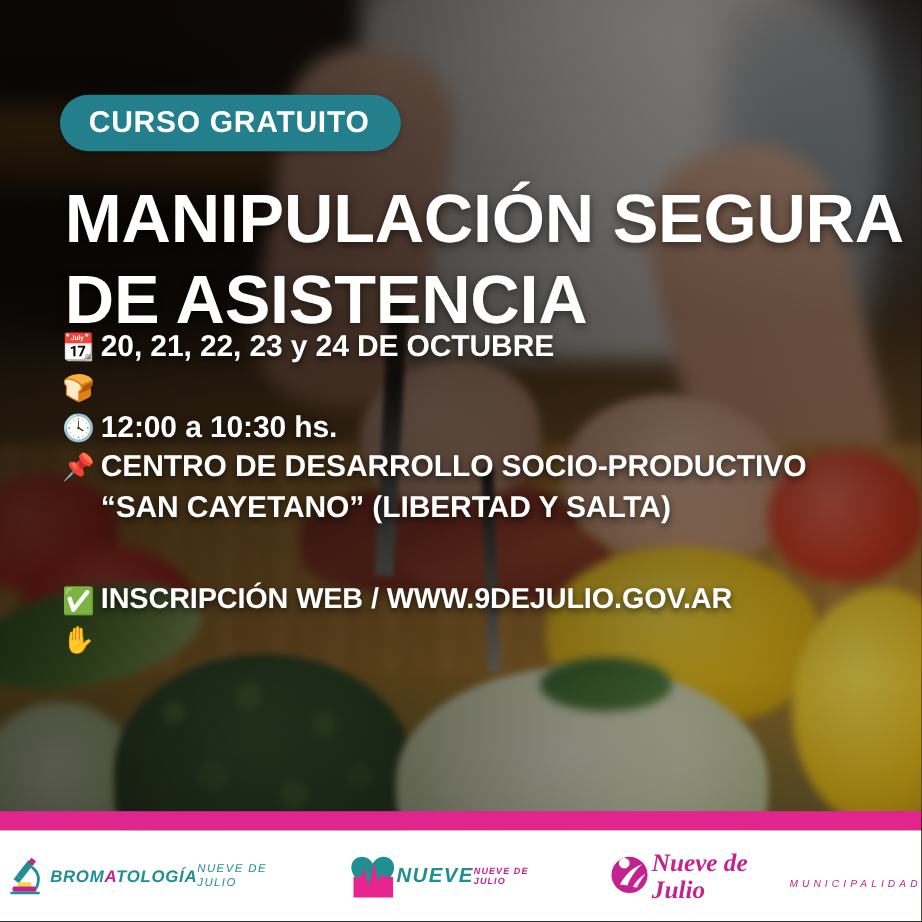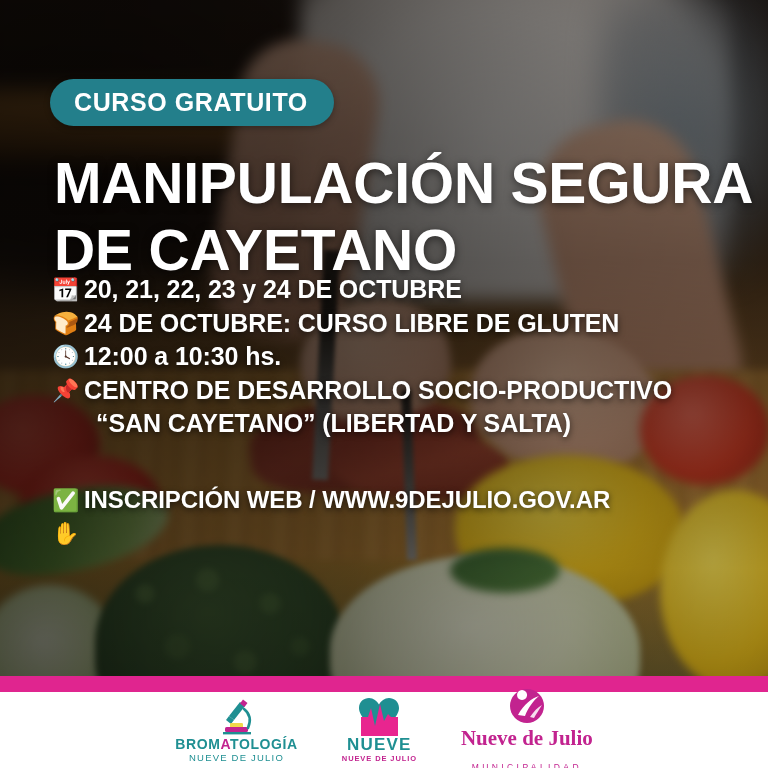--- a/index.html
+++ b/index.html
@@ -336,21 +336,21 @@
   }
   .d-ico {
     width: 32px;
     flex: 0 0 32px;
     font-size: 22px;
     line-height: 1.5;
     text-shadow: none;
   }
   .d-ico.blank { }
   .d-txt { }
-  .d-row.indent .d-txt { margin-left: 12px; }
+  .d-row.indent .d-txt { margin-left: 0; }
 
   .details2 {
     position: absolute;
     left: 52px;
     top: 484px;
     width: 700px;
   }
   .details2 .d-row { font-size: 24px; }
 
   
@@ -369,23 +369,24 @@
     width: 768px;
     height: 76px;
     background: #ffffff;
     display: flex;
     align-items: center;
     justify-content: center;
     gap: 44px;
   }
   .logo {
     display: flex;
-    flex-direction: column;
+    flex-direction: row;
     align-items: center;
     justify-content: flex-end;
+    font-style: italic;
   }
   .logo-mark { display: block; }
   .logo-t1 {
     font-weight: bold;
     letter-spacing: .6px;
     line-height: 1.05;
   }
   .logo-t2 {
     line-height: 1.1;
   }
@@ -435,33 +436,32 @@
   </div>
 
   <div class="content">
 
     <div class="badge">
       <span>CURSO GRATUITO</span>
     </div>
 
     <div class="title">
       <span class="title-line">MANIPULACIÓN SEGURA</span>
-      <span class="title-line">DE CAYETANO</span>
+      <span class="title-line">DE ASISTENCIA</span>
     </div>
 
     <div class="details">
 
       <div class="d-row">
         <span class="d-ico">📆</span>
         <span class="d-txt">20, 21, 22, 23 y 24 DE OCTUBRE</span>
       </div>
 
       <div class="d-row">
         <span class="d-ico">🍞</span>
-        <span class="d-txt">24 DE OCTUBRE: CURSO LIBRE DE GLUTEN</span>
       </div>
 
       <div class="d-row">
         <span class="d-ico">🕓</span>
         <span class="d-txt">12:00 a 10:30 hs.</span>
       </div>
 
       <div class="d-row">
         <span class="d-ico">📌</span>
         <span class="d-txt">CENTRO DE DESARROLLO SOCIO-PRODUCTIVO</span>

